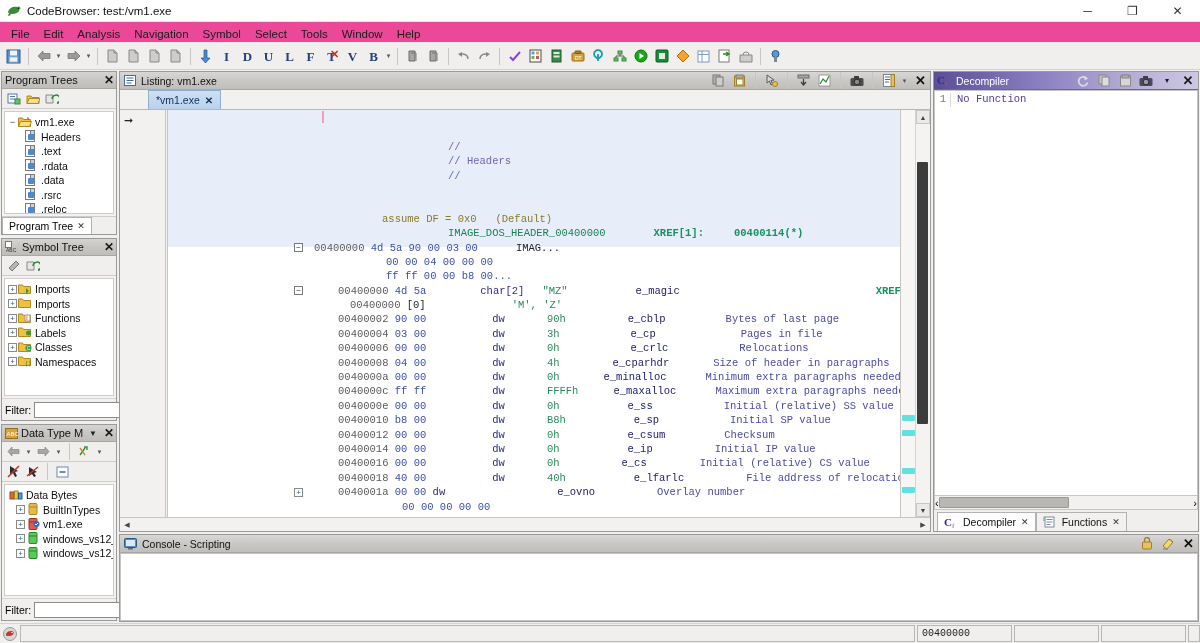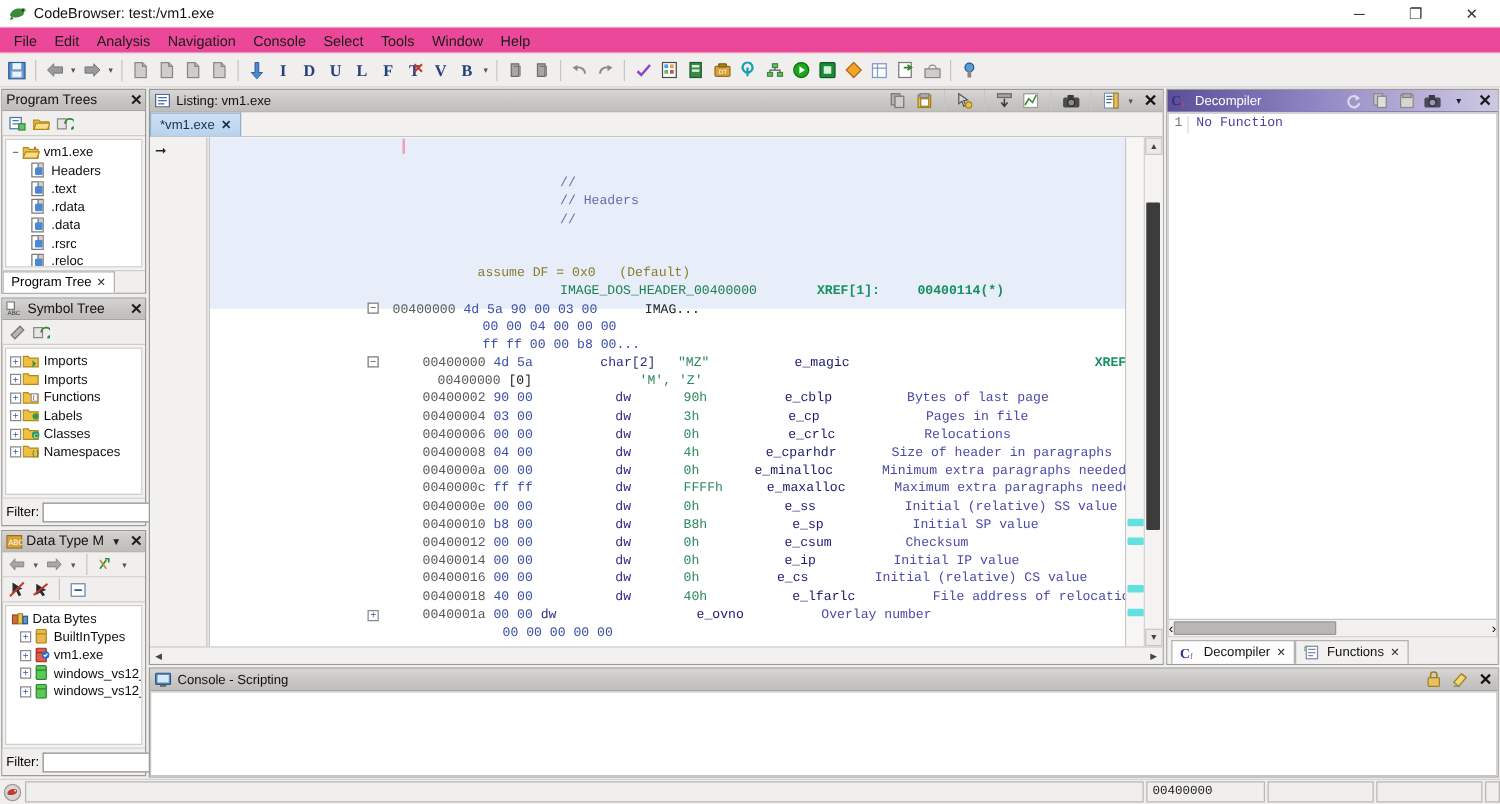--- a/index.html
+++ b/index.html
@@ -83,21 +83,21 @@
   .centercol { flex: 1; display: flex; flex-direction: column; min-width: 0; }
   .listing-panel { flex: 1; display: flex; flex-direction: column; border: 1px solid #9a9a99; margin: 1px; min-height: 0; background:#f3f2f1; }
   .listing-head {
     height: 18px; flex: none; display: flex; align-items: center;
     background: linear-gradient(to bottom, #d9d7d5 0%, #cac8c5 50%, #c0bebb 100%);
     border-bottom: 1px solid #a9a7a4; padding-left: 4px; gap: 2px;
   }
   .listing-head .lh-title { font-size: 10.5px; color: #111; flex: 1; white-space: nowrap; }
   .lhbtn { width: 19px; height: 17px; display: flex; align-items: center; justify-content: center; }
 
-  .listing-tabs { height: 20px; flex: none; display: flex; align-items: flex-end; background: #f2f1f0; border-bottom: 1px solid #b9b7b5; }
+  .listing-tabs { height: 20px; flex: none; display: flex; align-items: flex-end; background: #f2f1f0; border-bottom: 1px solid #b9b7b5; padding-left: 28px; }
   .listing-tabs .ltab {
     height: 19px; display: flex; align-items: center; gap: 5px; padding: 0 7px;
     background: linear-gradient(to bottom, #cfe0f2, #b8d2ec); border: 1px solid #8fafd0; border-bottom: none;
     font-size: 10.5px; color: #10305a; font-weight: 500;
   }
   .listing-tabs .ltab .lx { font-size: 10px; font-weight: bold; color: #12304f; }
 
   .listing-body { flex: 1; display: flex; min-height: 0; background: #fff; }
   .gutter { width: 48px; flex: none; background: #f2f1f0; border-right: 1px solid #c7c5c3; position: relative; }
   .gutter .arrow { position: absolute; left: 4px; top: 4px; font-size: 11px; color: #222; }
@@ -209,21 +209,21 @@
     <span class="winbtn">─</span>
     <span class="winbtn">❐</span>
     <span class="winbtn close">✕</span>
   </div>
 
   <div class="menubar">
     <span class="mi">File</span>
     <span class="mi">Edit</span>
     <span class="mi">Analysis</span>
     <span class="mi">Navigation</span>
-    <span class="mi">Console</span>
+    <span class="mi">Symbol</span>
     <span class="mi">Select</span>
     <span class="mi">Tools</span>
     <span class="mi">Window</span>
     <span class="mi">Help</span>
   </div>
 
   <div class="toolbar">
     <span class="tbtn">
       <svg width="15" height="15" viewBox="0 0 15 15">
           <rect x="1" y="1" width="13" height="13" fill="#5b8fc9" stroke="#2a5f9e"></rect>

